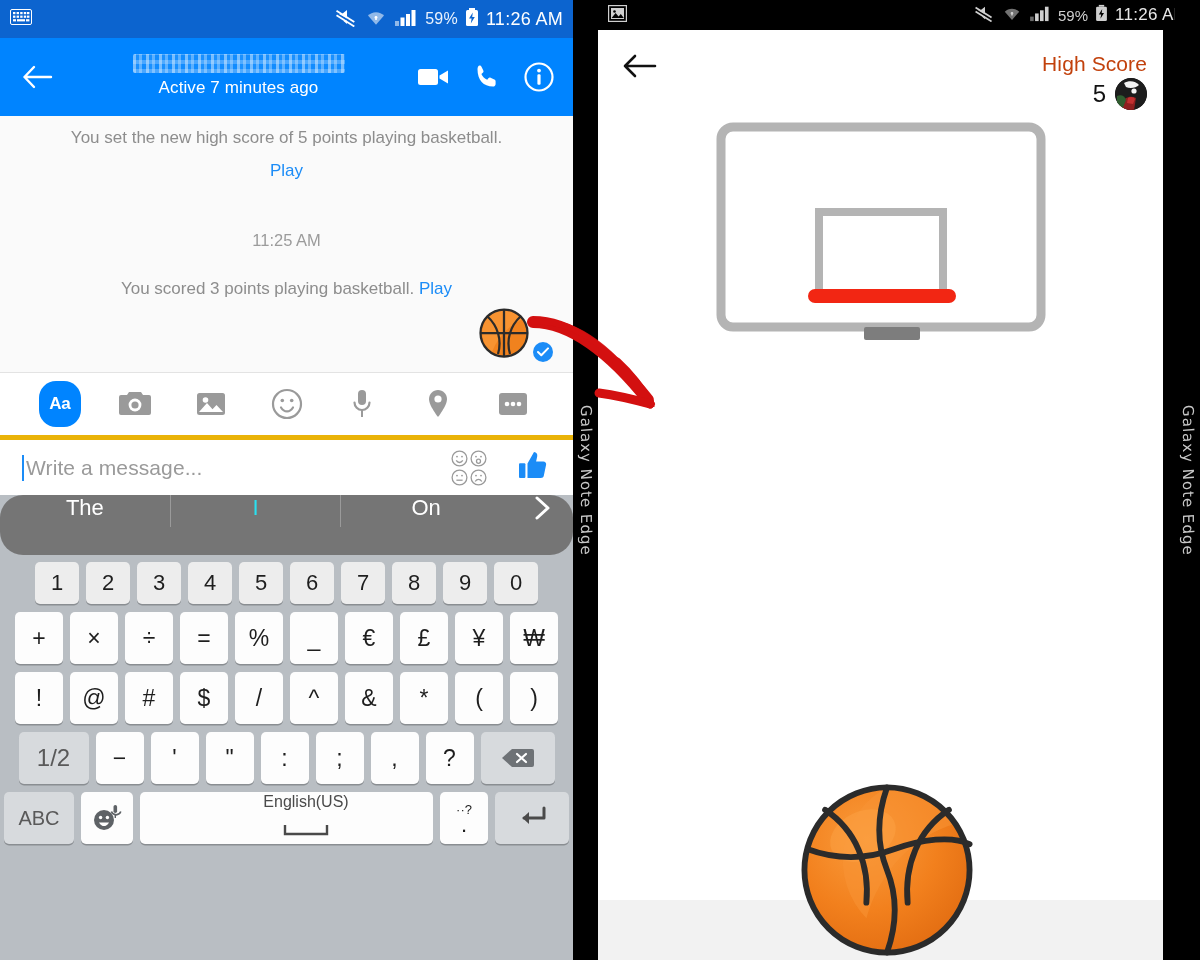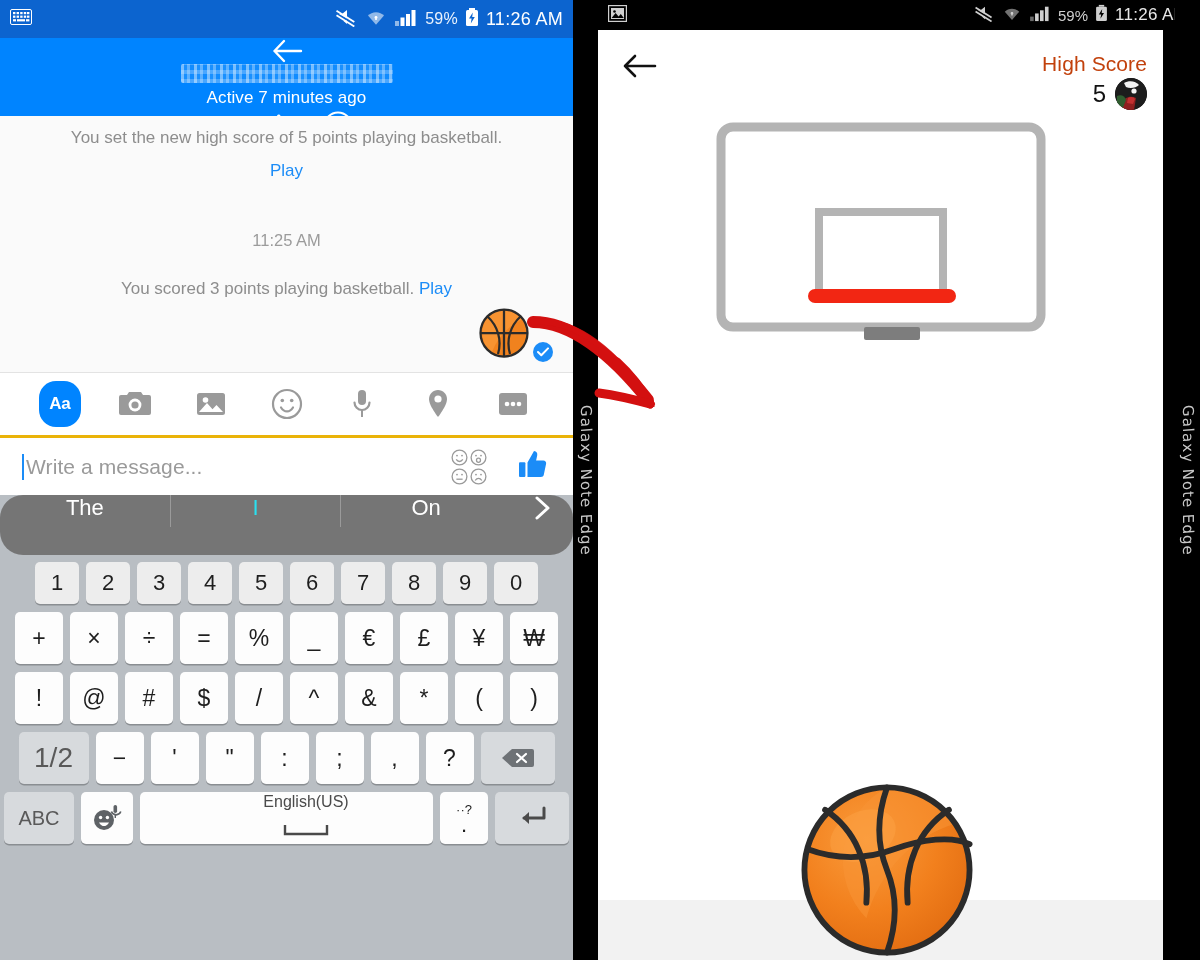--- a/index.html
+++ b/index.html
@@ -21,21 +21,21 @@
     padding: 0 10px; color: #fff;
   }
   .sb-left-icons { display: flex; align-items: center; gap: 6px; }
   .sb-spacer { flex: 1; }
   .sb-right { display: flex; align-items: center; gap: 7px; }
   .sb-pct { font-size: 16px; letter-spacing: .2px; color: #eaf2fd; }
   .sb-time { font-size: 18px; color: #fff; letter-spacing: .3px; }
 
   .msgr-header {
     height: 78px; background: #0084ff; display: flex; align-items: center;
-    padding: 0 14px; color: #fff; position: relative; flex-direction: column;
+    padding: 0 14px; color: #fff; position: relative;
   }
   .back-arrow { width: 46px; display: flex; justify-content: center; align-items: center; cursor: pointer; }
   .hdr-center { flex: 1; display: flex; flex-direction: column; align-items: center; justify-content: center; padding-bottom: 2px; }
   .hdr-name-blur {
     height: 19px; width: 212px; border-radius: 2px;
     background:
       repeating-linear-gradient(90deg,
         rgba(255,255,255,.55) 0 3px,
         rgba(255,255,255,.10) 3px 6px,
         rgba(255,255,255,.42) 6px 9px,
@@ -74,21 +74,21 @@
   .composer { background: #fff; }
   .comp-icons { height: 62px; display: flex; align-items: center; padding: 0 22px; gap: 0; }
   .comp-icon { flex: 1; display: flex; align-items: center; justify-content: center; cursor: pointer; }
   .aa-pill {
     width: 42px; height: 46px; border-radius: 17px; background: #0084ff; color: #fff;
     display: flex; align-items: center; justify-content: center;
     font-size: 17px; font-weight: bold; letter-spacing: -.3px;
   }
   .comp-input-row {
     height: 60px; display: flex; align-items: center; padding: 0 24px 0 22px;
-    border-top: 3px solid #eab308;
+    border-top: 5px solid #eab308;
   }
   .caret { width: 2px; height: 26px; background: #1b8cf7; margin-right: 2px; }
   .placeholder { flex: 1; color: #9a9a9a; font-size: 21px; letter-spacing: .1px; }
   .sticker-grid { display: grid; grid-template-columns: 1fr 1fr; gap: 2px; margin-right: 28px; cursor: pointer; }
   .thumbs { cursor: pointer; }
 
   
   .keyboard { background: #b9bec3; height: 100%; }
   .suggest-bar {
     height: 60px; background: #757575; display: flex; align-items: flex-start; color: #fff; border-radius: 23px;
@@ -423,21 +423,21 @@
           <span class="key sym">#</span>
           <span class="key sym">$</span>
           <span class="key sym">/</span>
           <span class="key sym">^</span>
           <span class="key sym">&amp;</span>
           <span class="key sym">*</span>
           <span class="key sym">(</span>
           <span class="key sym">)</span>
         </div>
         <div class="kb-row">
-          <span class="key sym fn" style="width:70px;font-size:28px">1/2</span>
+          <span class="key sym fn" style="width:70px;font-size:24px">1/2</span>
           <span class="key sym">−</span>
           <span class="key sym">'</span>
           <span class="key sym">"</span>
           <span class="key sym">:</span>
           <span class="key sym">;</span>
           <span class="key sym">,</span>
           <span class="key sym">?</span>
           <span class="key sym fn" style="width:74px">
             <svg width="34" height="22" viewBox="0 0 34 22">
                 <path d="M11 2h20a2 2 0 0 1 2 2v14a2 2 0 0 1-2 2H11L1 11z" fill="#6e7276"></path>

